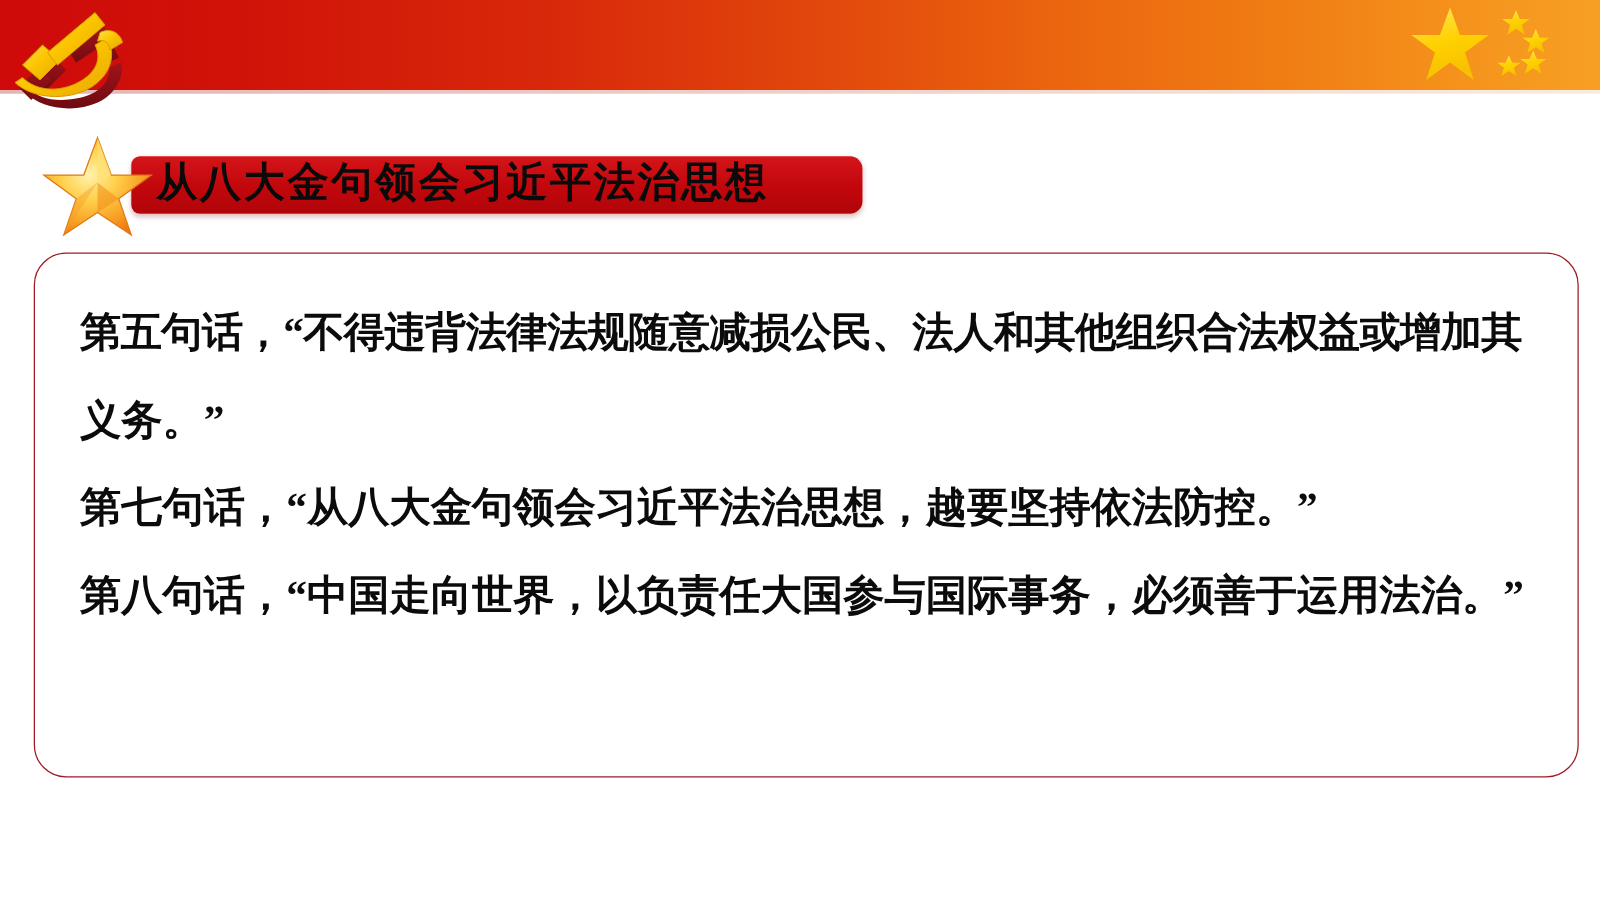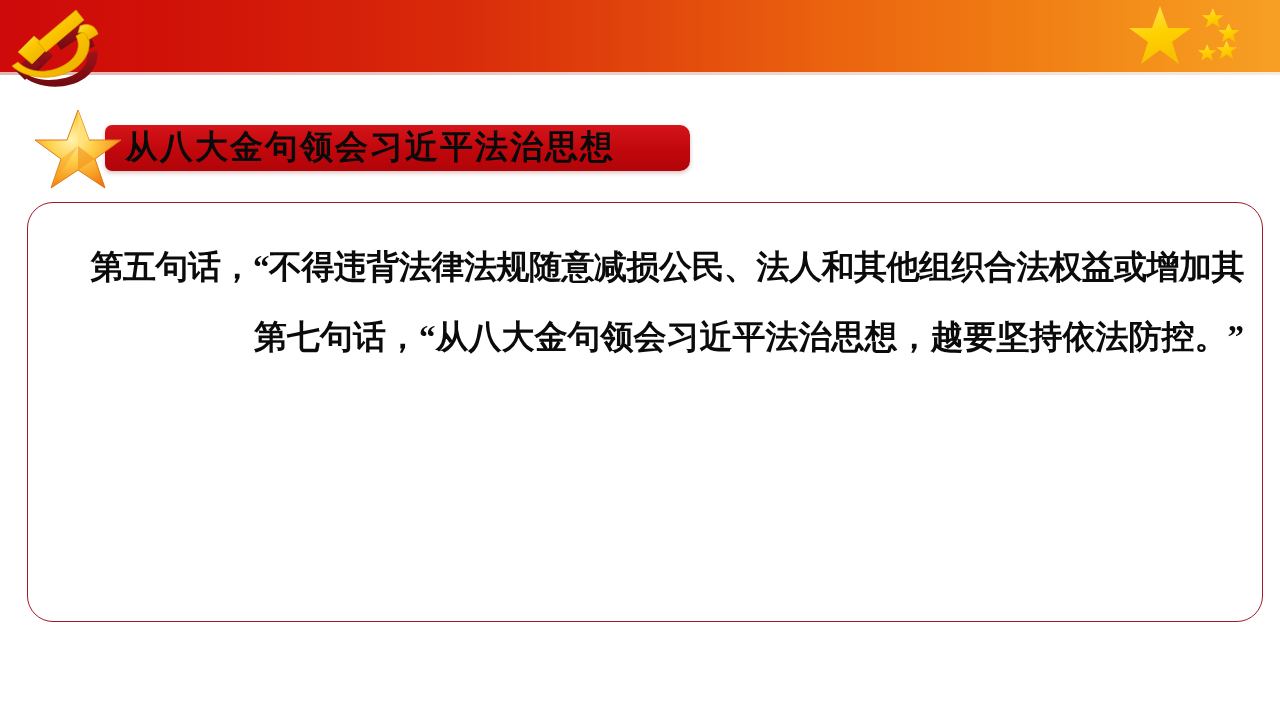--- a/index.html
+++ b/index.html
@@ -111,21 +111,20 @@
     border-radius: 26px;
     box-sizing: border-box;
     background: #ffffff;
   }
 
   #content-lines {
     position: absolute;
     left: 64px;
     top: 232px;
     width: 1180px;
-    text-align: right;
   }
 
   .body-line {
     font-family: "Liberation Serif", "DejaVu Serif", serif;
     font-size: 33px;
     font-weight: bold;
     color: #0b0b0b;
     line-height: 70px;
     height: 70px;
     white-space: nowrap;
@@ -220,16 +219,18 @@
       </g>
     </svg>
   </div>
 
   <div id="title-text">从八大金句领会习近平法治思想</div>
 
   <div id="content-box"></div>
 
   <div id="content-lines">
     <div class="body-line tight">第五句话，“不得违背法律法规随意减损公民、法人和其他组织合法权益或增加其</div>
+    <div class="body-line">义务。”</div>
     <div class="body-line">第七句话，“从八大金句领会习近平法治思想，越要坚持依法防控。”</div>
+    <div class="body-line">第八句话，“中国走向世界，以负责任大国参与国际事务，必须善于运用法治。”</div>
   </div>
 
 </div>
 
 </body></html>

